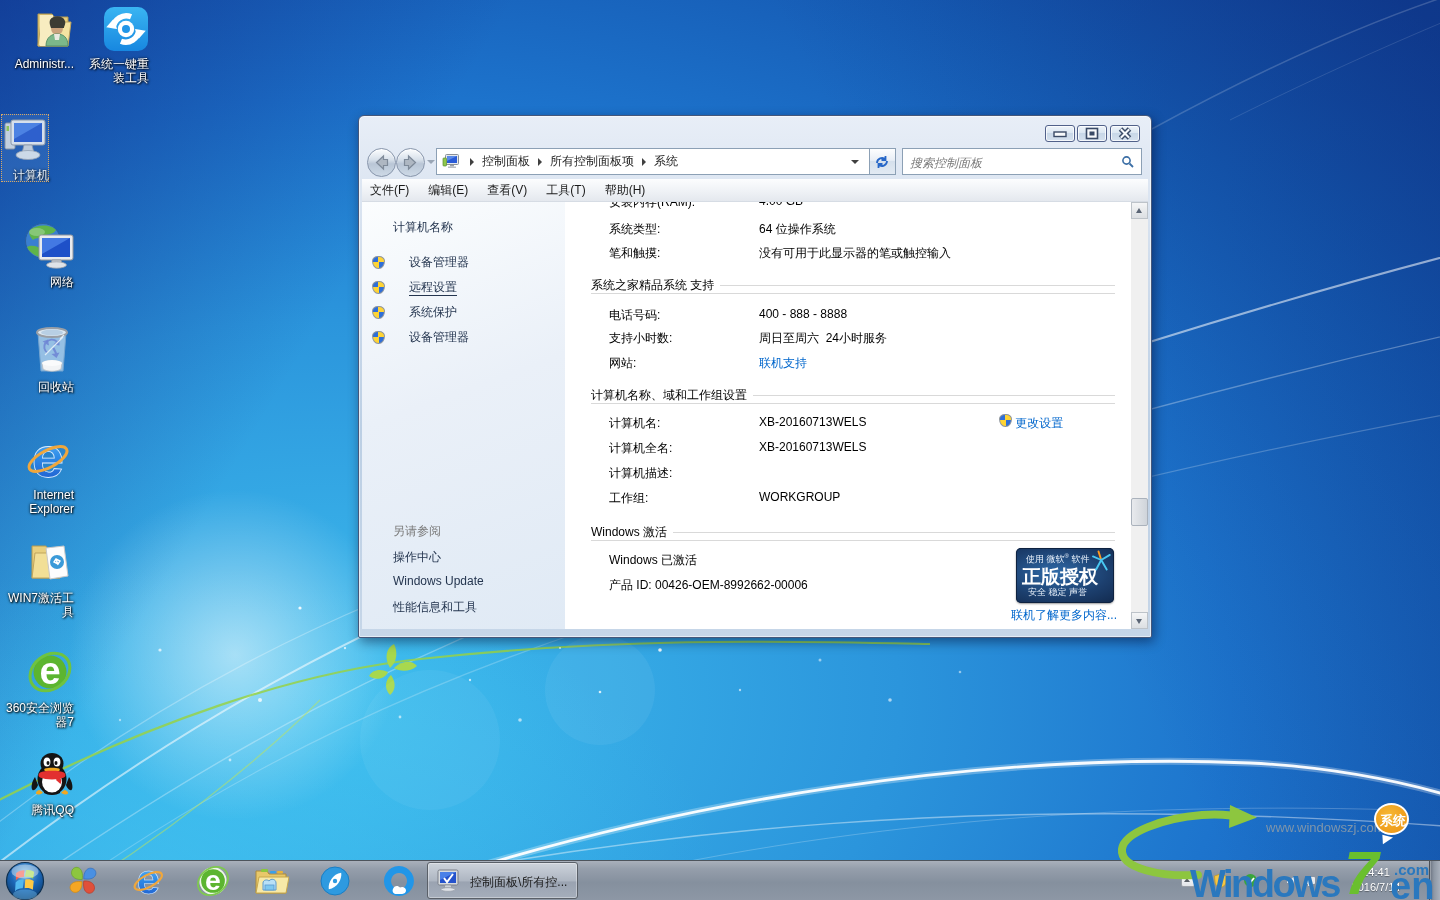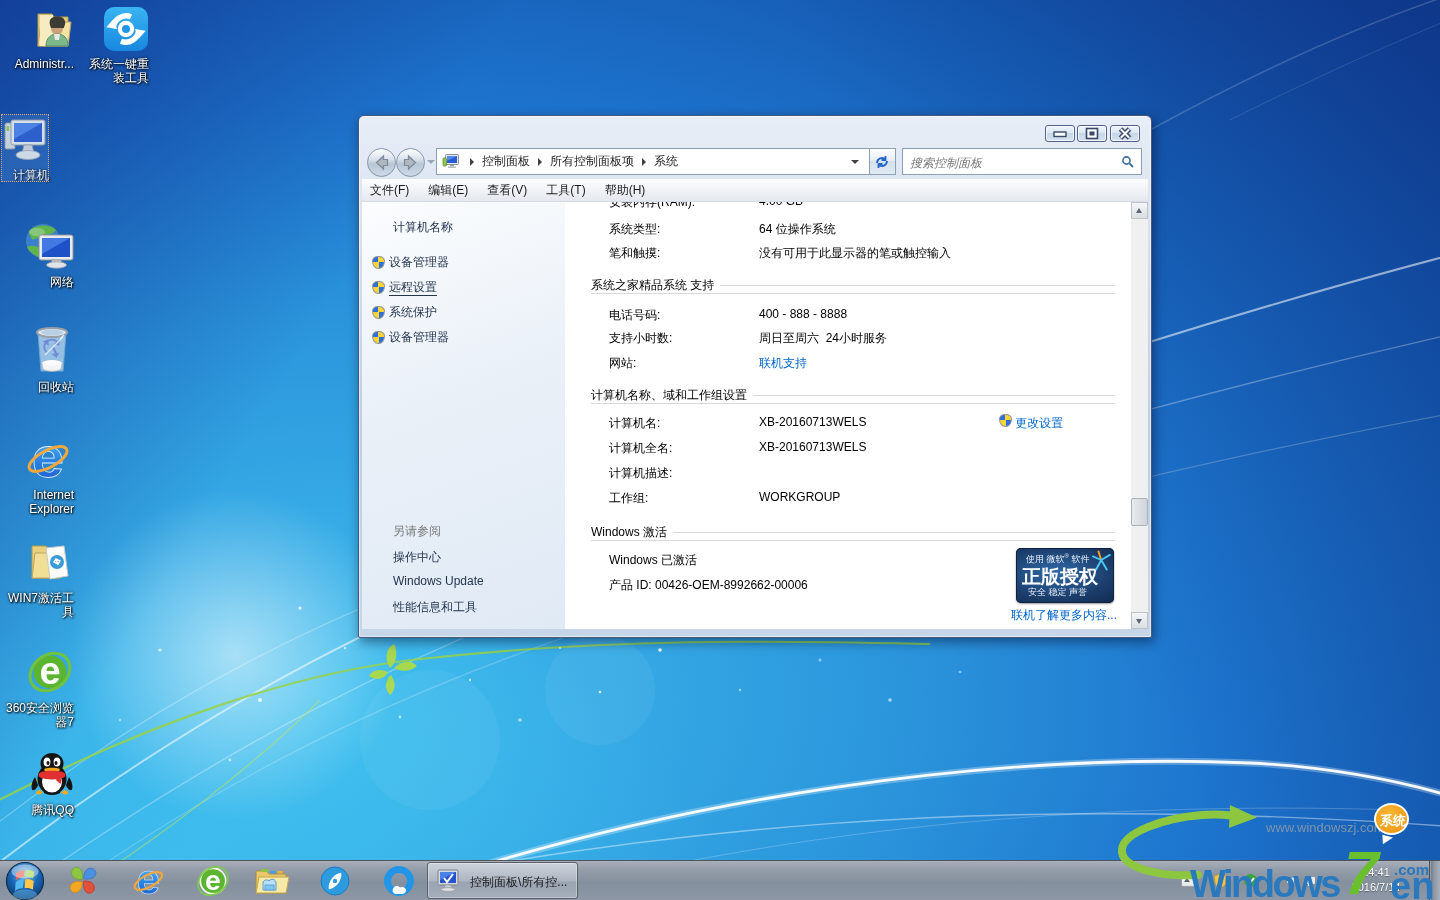--- a/index.html
+++ b/index.html
@@ -51,21 +51,21 @@
 #winbody { position:absolute; left:3px; top:86px; right:3px; bottom:8px; background:#fff; }
 #sidebar { position:absolute; left:0; top:0; bottom:0; width:203px; background:linear-gradient(160deg,#fbfdfe, #eaf0f8 45%, #e0eaf5); font-size:12px; }
 #content { position:absolute; left:203px; right:17px; top:0; bottom:0; overflow:hidden; font-size:12px; color:#000; }
 #scrollv { position:absolute; right:0; top:0; bottom:0; width:17px; background:#f0f0f0; }
 .srow { position:absolute; left:44px; white-space:nowrap; }
 .srow .val { position:absolute; left:150px; white-space:nowrap; }
 .sect { position:absolute; left:26px; right:16px; border-bottom:1px solid #d9d9d9; height:17px; white-space:nowrap; }
 .sect span { background:transparent; }
 a.lnk { color:#0066cc; text-decoration:none; }
 .sbitem { position:absolute; left:10px; color:#24354f; }
-.sbitem span { margin-left:4px; vertical-align:3px; }
+.sbitem span { margin-left:24px; vertical-align:3px; }
 .sect { display:flex; align-items:center; color:#000; }
 .sect span { margin-right:6px; }
 .sect:after { content:""; flex:1; border-top:1px solid #d9d9d9; margin-top:1px; }
 #badge { position:absolute; left:451px; top:346px; width:98px; height:55px; border-radius:5px;
   background:radial-gradient(ellipse 90px 40px at 40% 45%, #2f6aa8 0%, #1c3f6e 60%, #122a4e 100%);
   box-shadow:0 1px 2px rgba(0,0,0,0.4), 0 0 0 1px #0e2240 inset; }
 .scbtn { position:absolute; left:0; width:17px; height:17px; background:linear-gradient(#f5f6f7,#e8eaec 50%,#dcdfe3); border:1px solid #bdc3c9; }
 .arr { position:absolute; left:4px; width:0; height:0; border-left:3.5px solid transparent; border-right:3.5px solid transparent; }
 .arr.up { top:5px; border-bottom:5px solid #5a6575; }
 .arr.dn { top:6px; border-top:5px solid #5a6575; }

